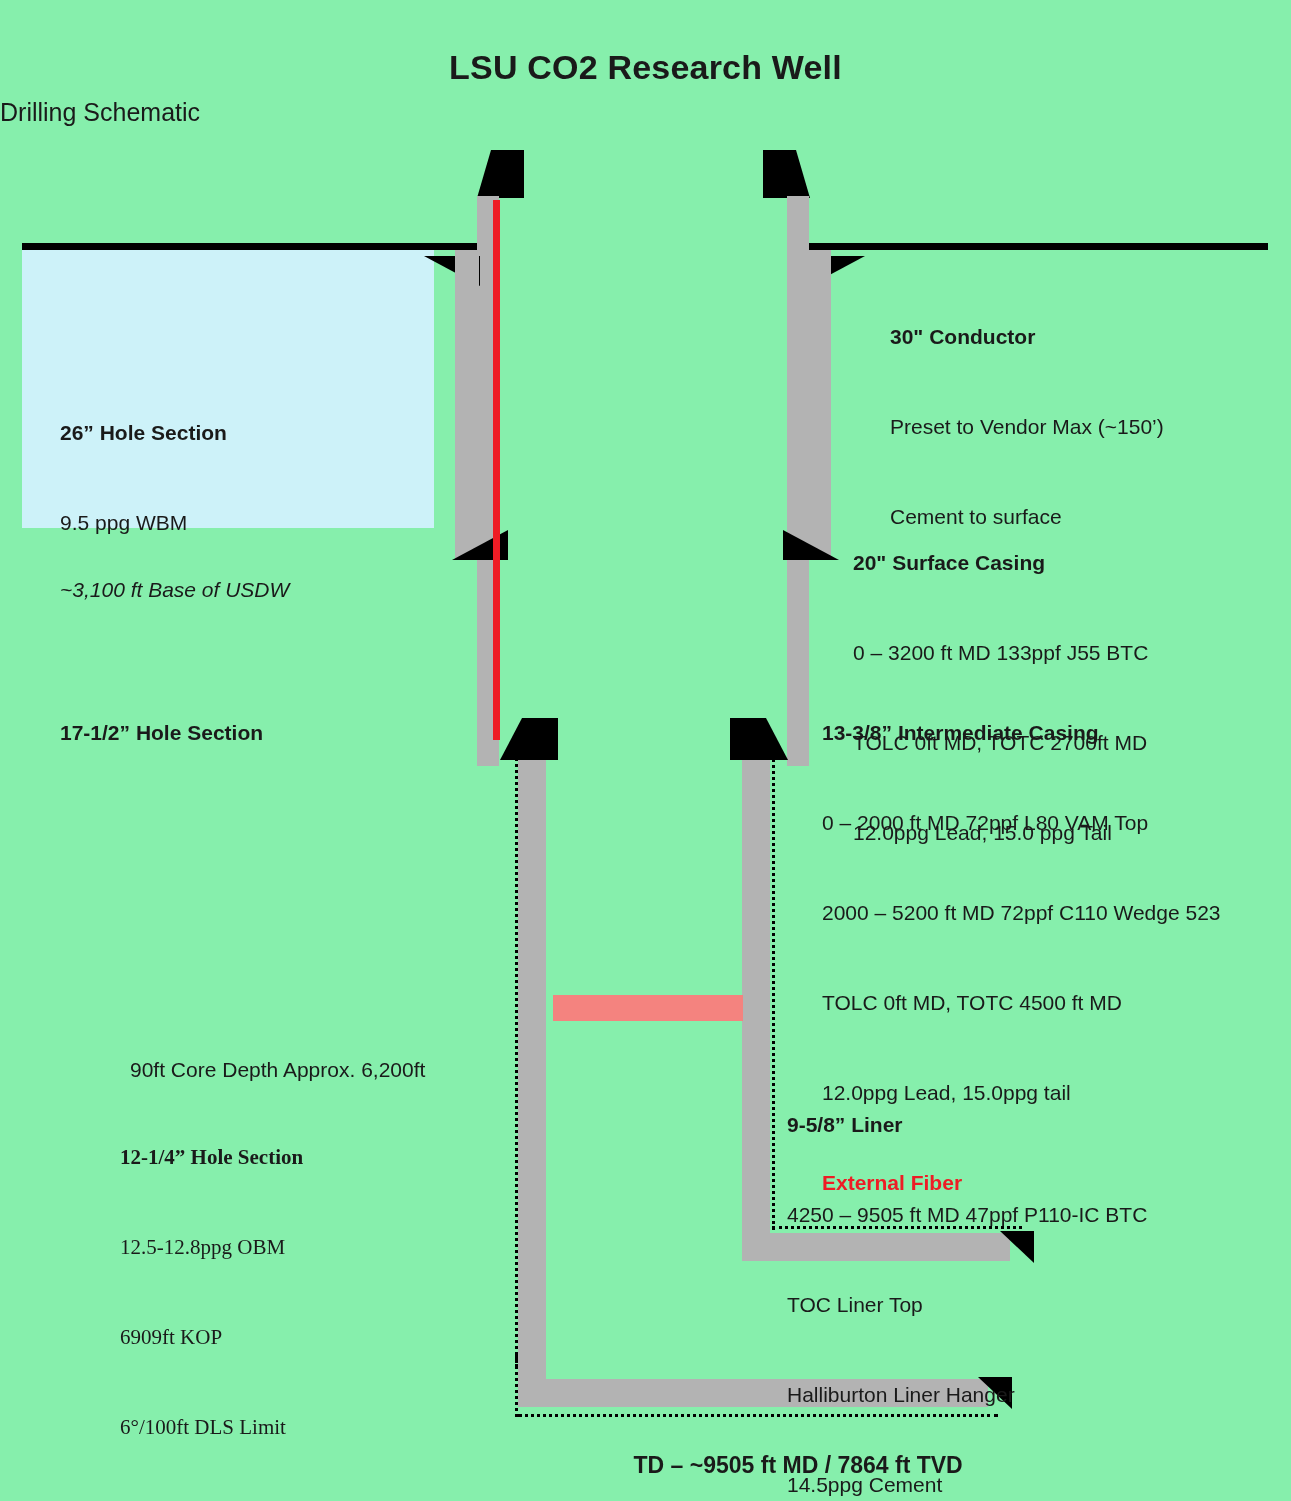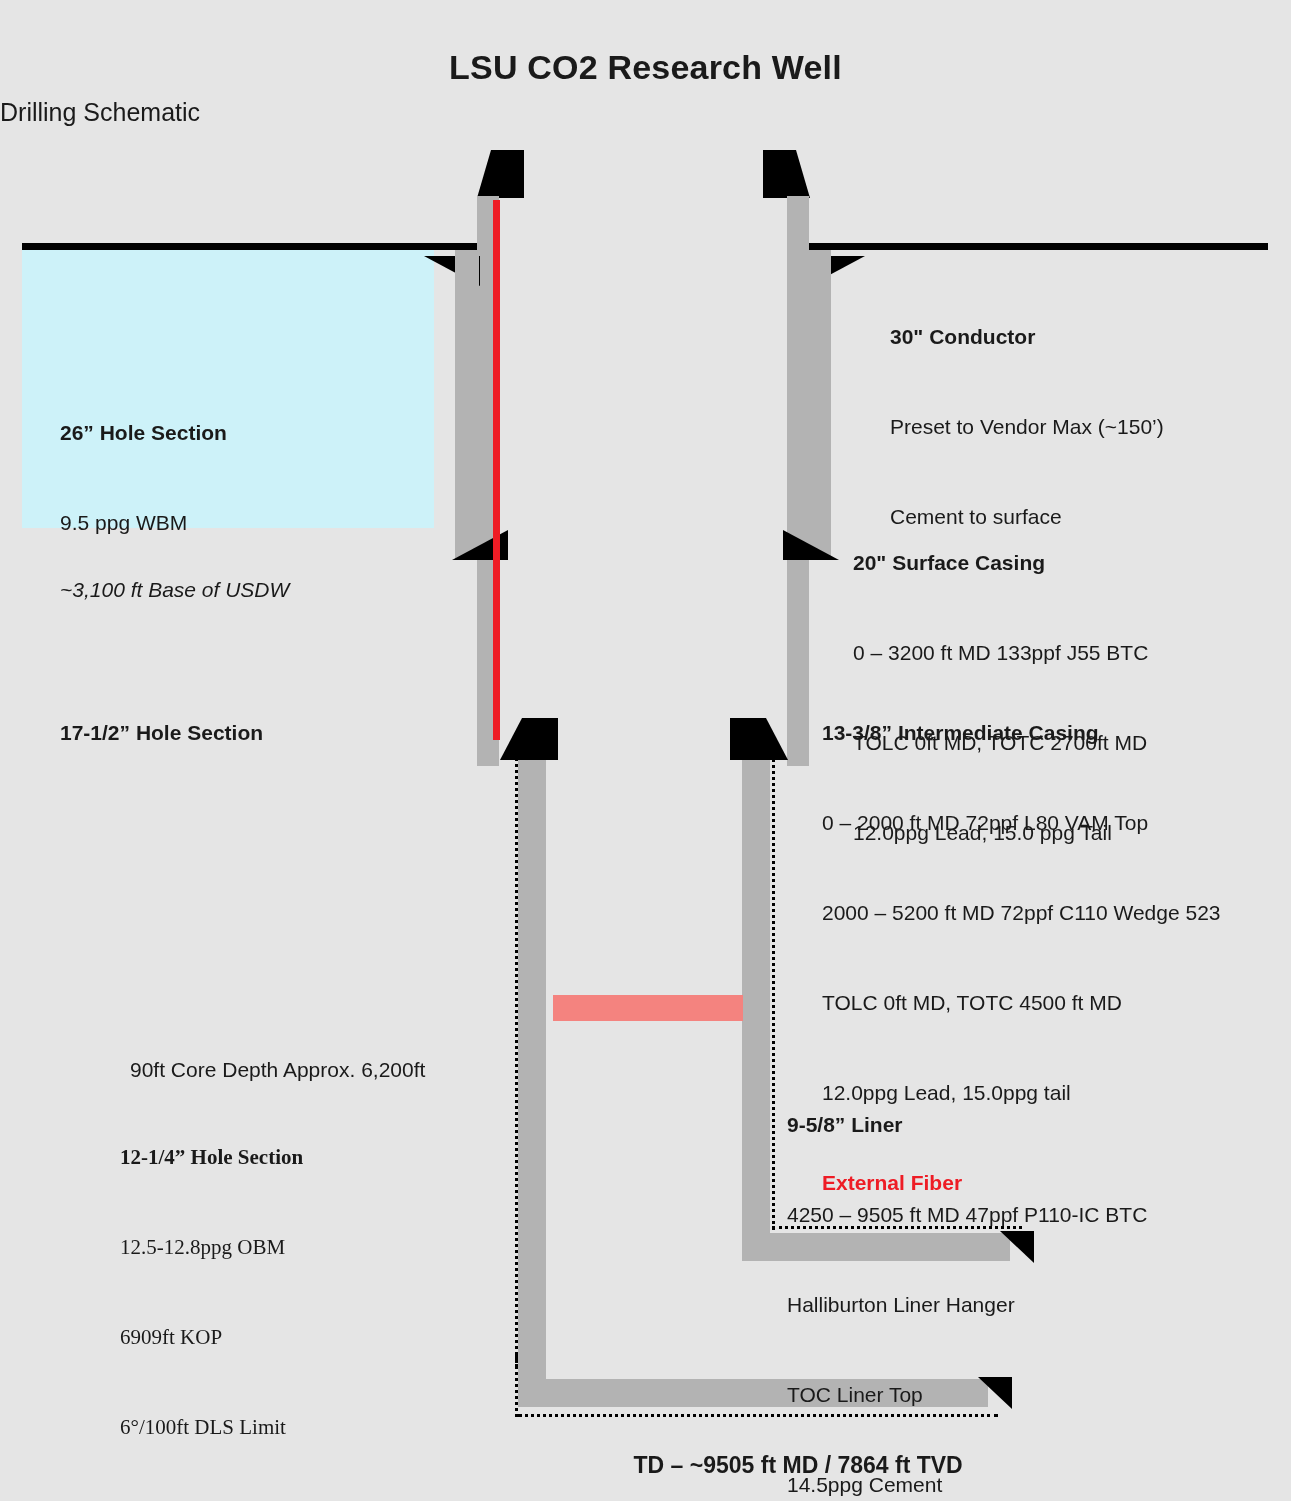--- a/index.html
+++ b/index.html
@@ -9,21 +9,21 @@
   }
   body {
     font-family: "Liberation Sans", sans-serif;
     color: #1a1a1a;
   }
   #canvas {
     position: relative;
     width: 1291px;
     height: 1501px;
     overflow: hidden;
-    background: #e5e5e5;
+    background: #86efac;
   }
 
   
   .title {
     position: absolute;
     left: 0;
     top: 48px;
     width: 1291px;
     text-align: center;
     font-size: 34px;
@@ -188,22 +188,22 @@
     <span class="ln">0 – 2000 ft MD 72ppf L80 VAM Top</span>
     <span class="ln">2000 – 5200 ft MD 72ppf C110 Wedge 523</span>
     <span class="ln">TOLC 0ft MD, TOTC 4500 ft MD</span>
     <span class="ln">12.0ppg Lead, 15.0ppg tail</span>
     <span class="ln red">External Fiber</span>
   </div>
 
   <div class="ann right" style="left:787px; top:1050px; width:430px;">
     <span class="hd">9-5/8” Liner</span>
     <span class="ln">4250 – 9505 ft MD 47ppf P110-IC BTC</span>
+    <span class="ln">TOC Liner Top</span>
     <span class="ln">Halliburton Liner Hanger</span>
-    <span class="ln">TOC Liner Top</span>
     <span class="ln">14.5ppg Cement</span>
   </div>
 
   <div class="td-label" style="left:608px; top:1425px;">
     <span>TD – ~9505 ft MD / 7864 ft TVD</span>
   </div>
 
 </div>
 
 </body></html>

